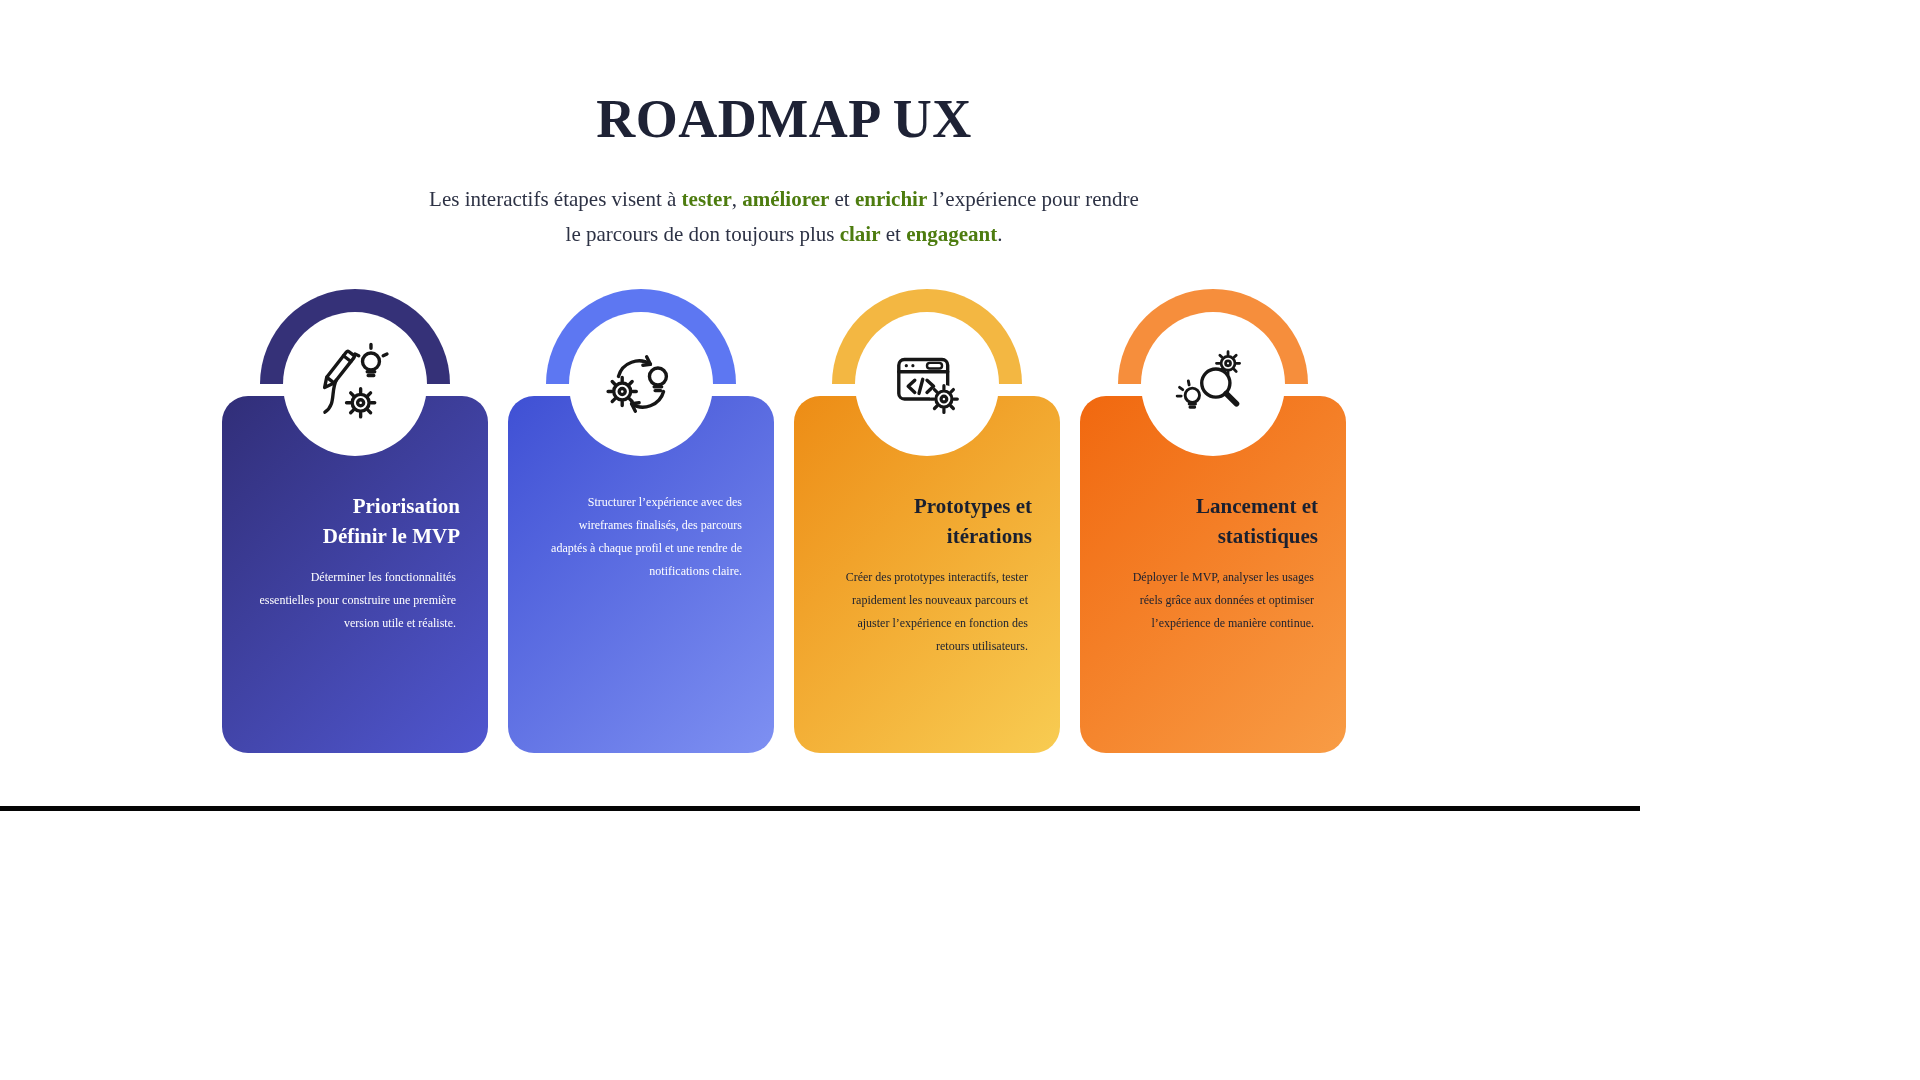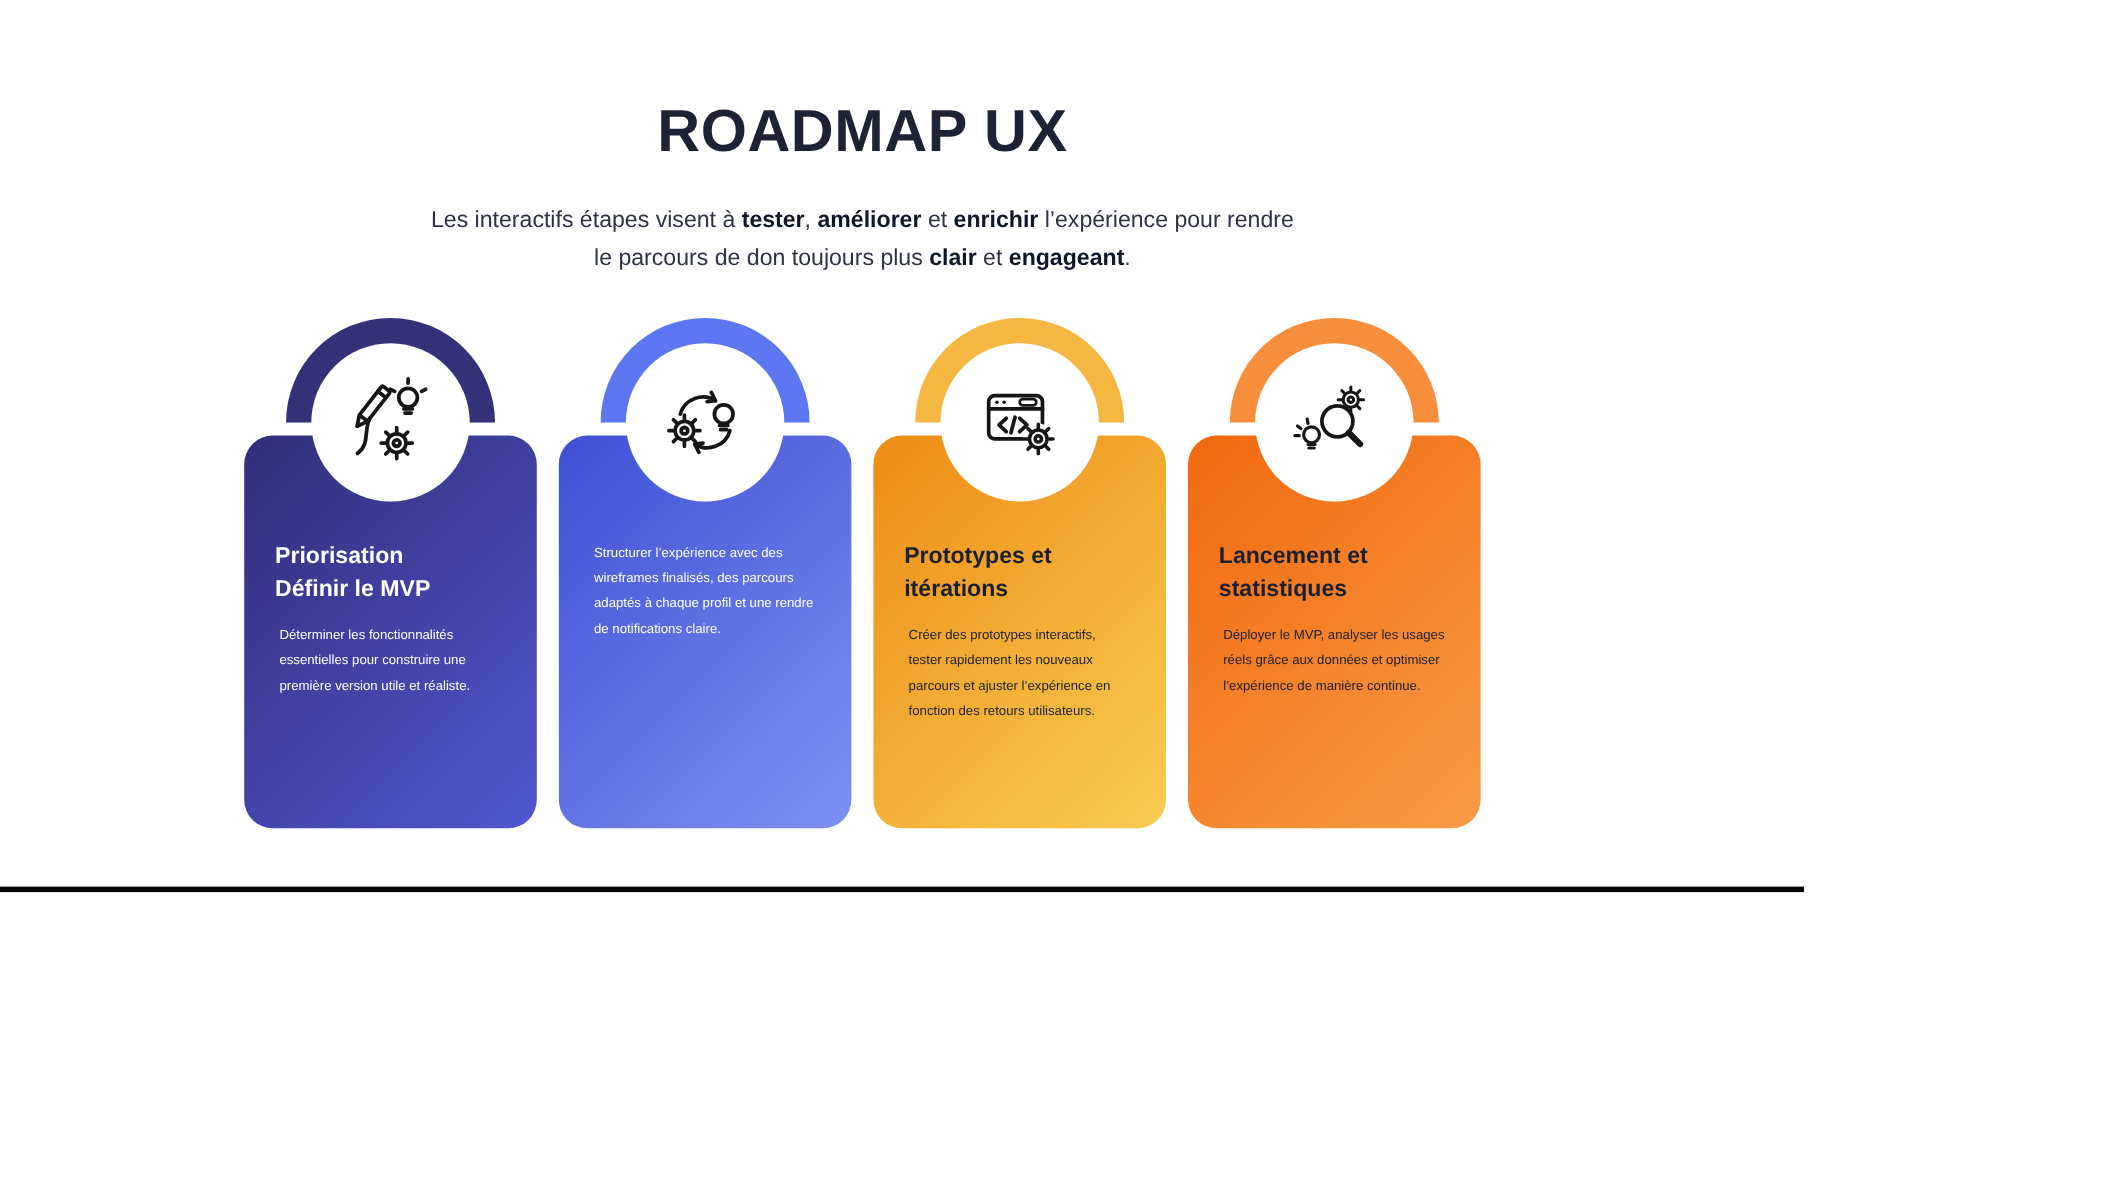--- a/index.html
+++ b/index.html
@@ -1,39 +1,39 @@
 <!DOCTYPE html>
 <html><head>
 <meta charset="utf-8">
 <style>
   * { margin: 0; padding: 0; box-sizing: border-box; }
   html, body {
     width: 1920px; height: 1080px;
     background: #ffffff;
     font-family: "Liberation Sans", sans-serif;
   }
-  .slide { position: relative; width: 1640px; height: 1080px; overflow: hidden; background: #fff; }
+  .slide { position: relative; width: 1640px; height: 1080px; overflow: hidden; background: #fff; font-family: Liberation Serif, serif; }
   .content { position: absolute; left: 0; top: 0; width: 1568px; }
 
   .title {
     margin-top: 88px;
     text-align: center;
     font-size: 54px;
     font-weight: 800;
     letter-spacing: 0.5px;
     color: #1e2235;
   }
   .subtitle {
     margin-top: 32px;
     text-align: center;
     font-size: 21px;
     line-height: 35px;
     color: #2d3245;
   }
-  .subtitle strong { font-weight: 700; color: #0f172a; }
+  .subtitle strong { font-weight: 700; color: #4d7c0f; }
 
   .cards {
     display: flex;
     justify-content: center;
     gap: 20px;
     margin-top: 37px;
   }
   .card-wrap { position: relative; width: 266px; padding-top: 107px; }
   .arch {
     position: absolute; top: 0; left: 50%;
@@ -49,21 +49,21 @@
     background: #ffffff;
     display: flex; align-items: center; justify-content: center;
     z-index: 2;
   }
   .icon-circle svg { width: 94px; height: 94px; }
   .card {
     position: relative;
     height: 357px;
     border-radius: 26px;
     padding: 95px 28px 0;
-    text-align: left;
+    text-align: right;
     z-index: 1;
   }
   .card-title {
     font-size: 21px;
     font-weight: 700;
     line-height: 30px;
     white-space: pre-line;
     min-height: 60px;
     margin-bottom: 15px;
   }

